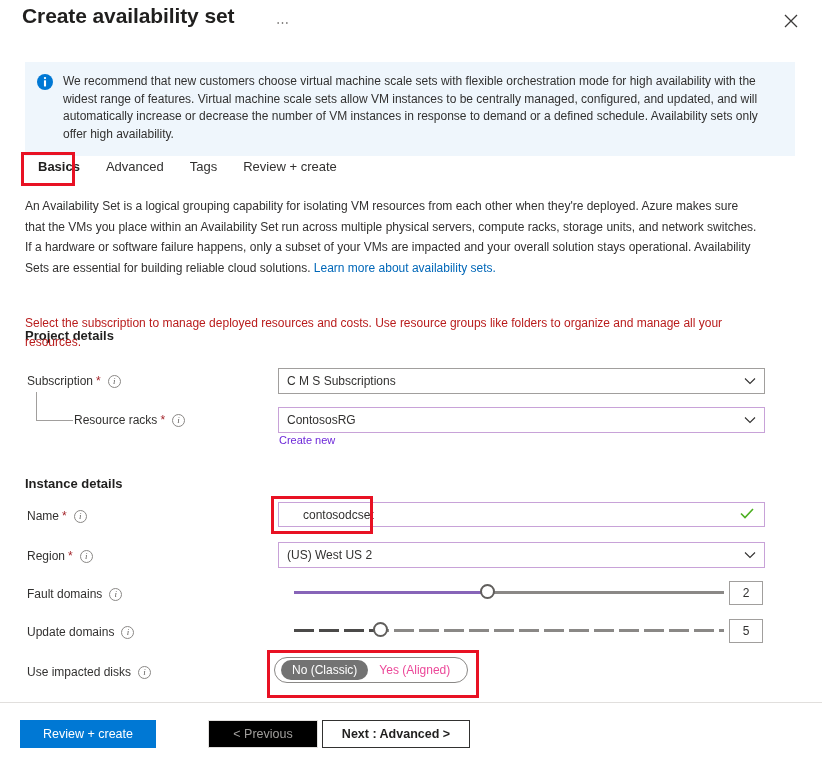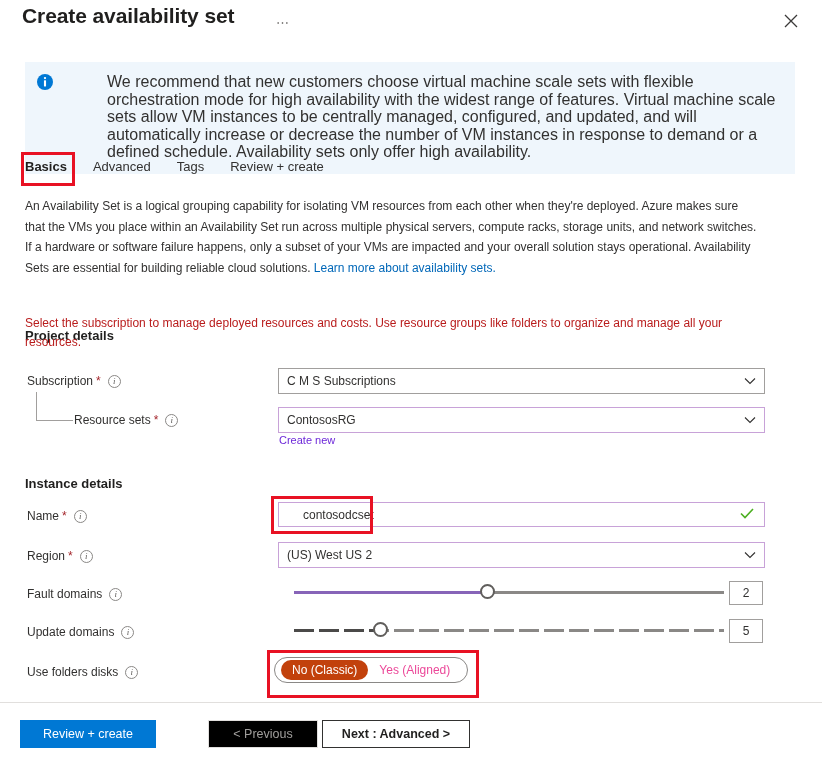--- a/index.html
+++ b/index.html
@@ -72,43 +72,42 @@
     display: flex;
     align-items: flex-start;
   }
   .info-icon {
     flex: 0 0 auto;
     width: 16px; height: 16px;
     margin-top: 1px;
     margin-right: 10px;
   }
   .info-text {
-    font-size: 16px;
+    font-size: 12px;
     line-height: 17.5px;
     color: #323130;
     max-width: 718px;
-    margin-left: 44px;
   }
 
   
   .tabs {
     position: absolute;
     left: 25px; top: 157px;
     display: flex;
     align-items: flex-end;
     gap: 0px;
   }
   .tab {
     font-size: 13px;
     color: #323130;
     padding: 2px 13px 6px 13px;
     cursor: pointer;
     white-space: nowrap;
   }
-  .tab:first-child { padding-left: 0; }
+  .tab:first-child { padding-left: 13px; }
   .tab.active {
     font-weight: 700;
     color: #201f1e;
   }
 
   
   .redbox {
     position: absolute;
     border: 3px solid #e81123;
     box-sizing: border-box;
@@ -315,21 +314,21 @@
     border-radius: 11px;
     display: flex;
     align-items: center;
     padding: 0 11px;
     font-size: 12px;
     color: #ec4899;
     cursor: pointer;
     white-space: nowrap;
   }
   .pill-opt.sel {
-    background: #c2410c;
+    background: #737373;
     color: #ffffff;
   }
 
   
   .footer-divider {
     position: absolute;
     left: 0; top: 702px;
     width: 822px; height: 1px;
     background: #e1dfdd;
   }
@@ -419,21 +418,21 @@
     <span class="chev">
       <svg width="12" height="8" viewBox="0 0 12 8" aria-hidden="true">
         <path d="M1 1.5 L6 6.5 L11 1.5" stroke="#323130" stroke-width="1.1" fill="none"></path>
       </svg>
     </span>
   </div>
 
   <div class="tree-connector"></div>
 
   <div class="row-label" style="top: 413px; left: 74px;">
-    <span>Resource sets</span>
+    <span>Resource racks</span>
     <span class="req">*</span>
     <span class="info-i">i</span>
   </div>
   <div class="control violet" style="top: 407px;">
     <span>ContososRG</span>
     <span class="chev">
       <svg width="12" height="8" viewBox="0 0 12 8" aria-hidden="true">
         <path d="M1 1.5 L6 6.5 L11 1.5" stroke="#323130" stroke-width="1.1" fill="none"></path>
       </svg>
     </span>
@@ -486,21 +485,21 @@
     <span class="info-i">i</span>
   </div>
   <div class="slider-wrap" style="top: 619px;">
     <div class="ticks-track"></div>
     <div class="ticks-fill" id="ud-fill" style="width: 86px;"></div>
     <div class="slider-thumb" id="ud-thumb" style="left: 78.5px;"></div>
   </div>
   <div class="slider-value" style="top: 619px;">5</div>
 
   <div class="row-label" style="top: 665px;">
-    <span>Use folders disks</span>
+    <span>Use impacted disks</span>
     <span class="info-i">i</span>
   </div>
   <div class="pill">
     <div class="pill-opt sel">No (Classic)</div>
     <div class="pill-opt">Yes (Aligned)</div>
   </div>
 
   <div class="footer-divider"></div>
   <div class="btn" id="btn-review">Review + create</div>
   <div class="btn" id="btn-previous">&lt; Previous</div>

